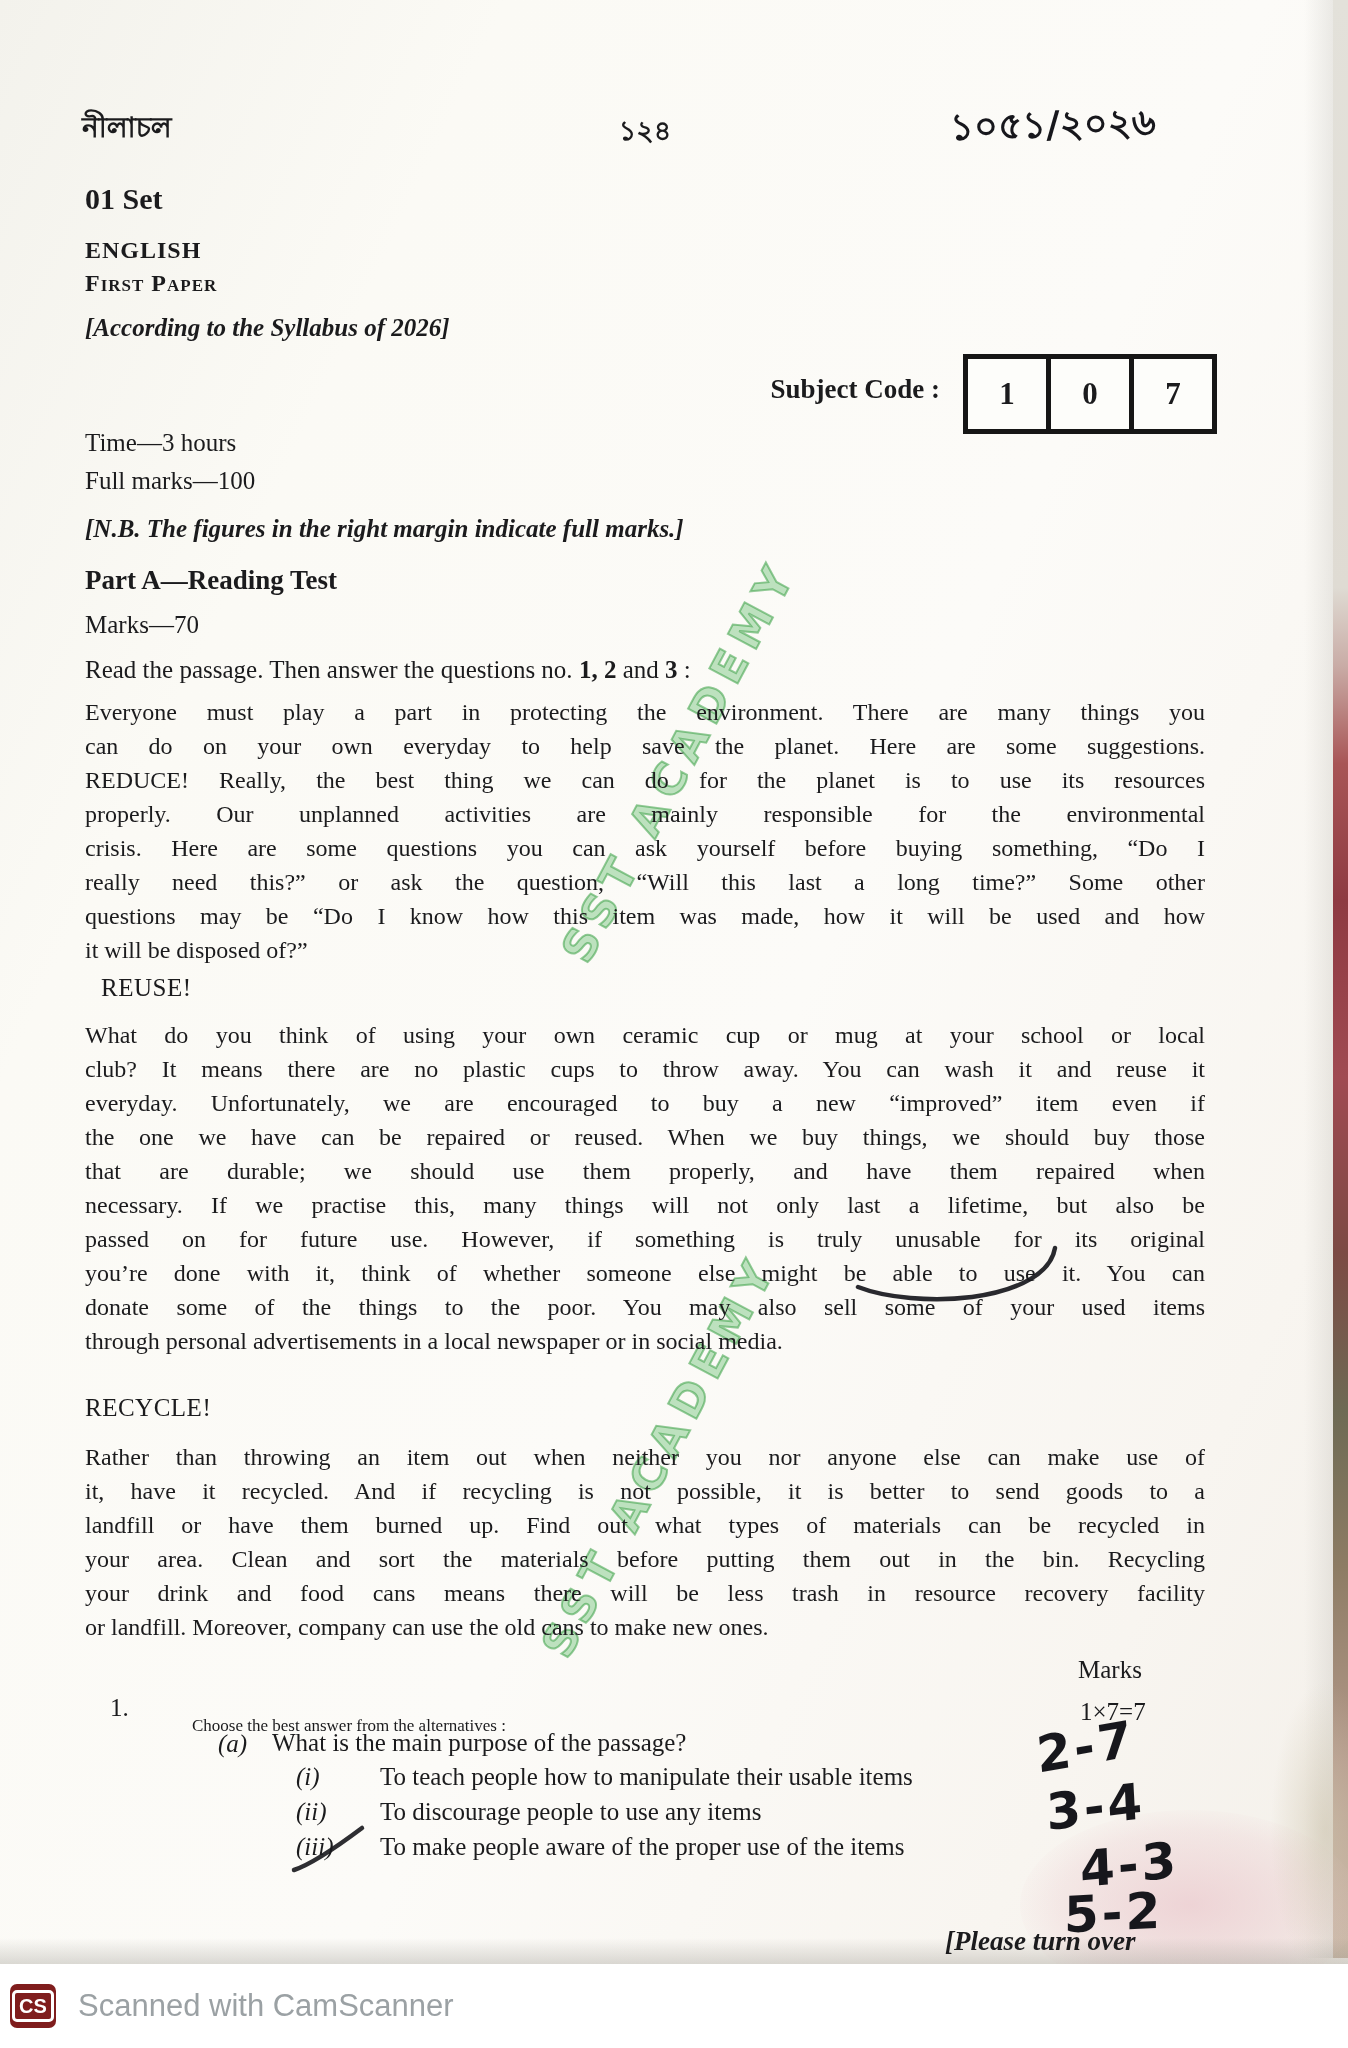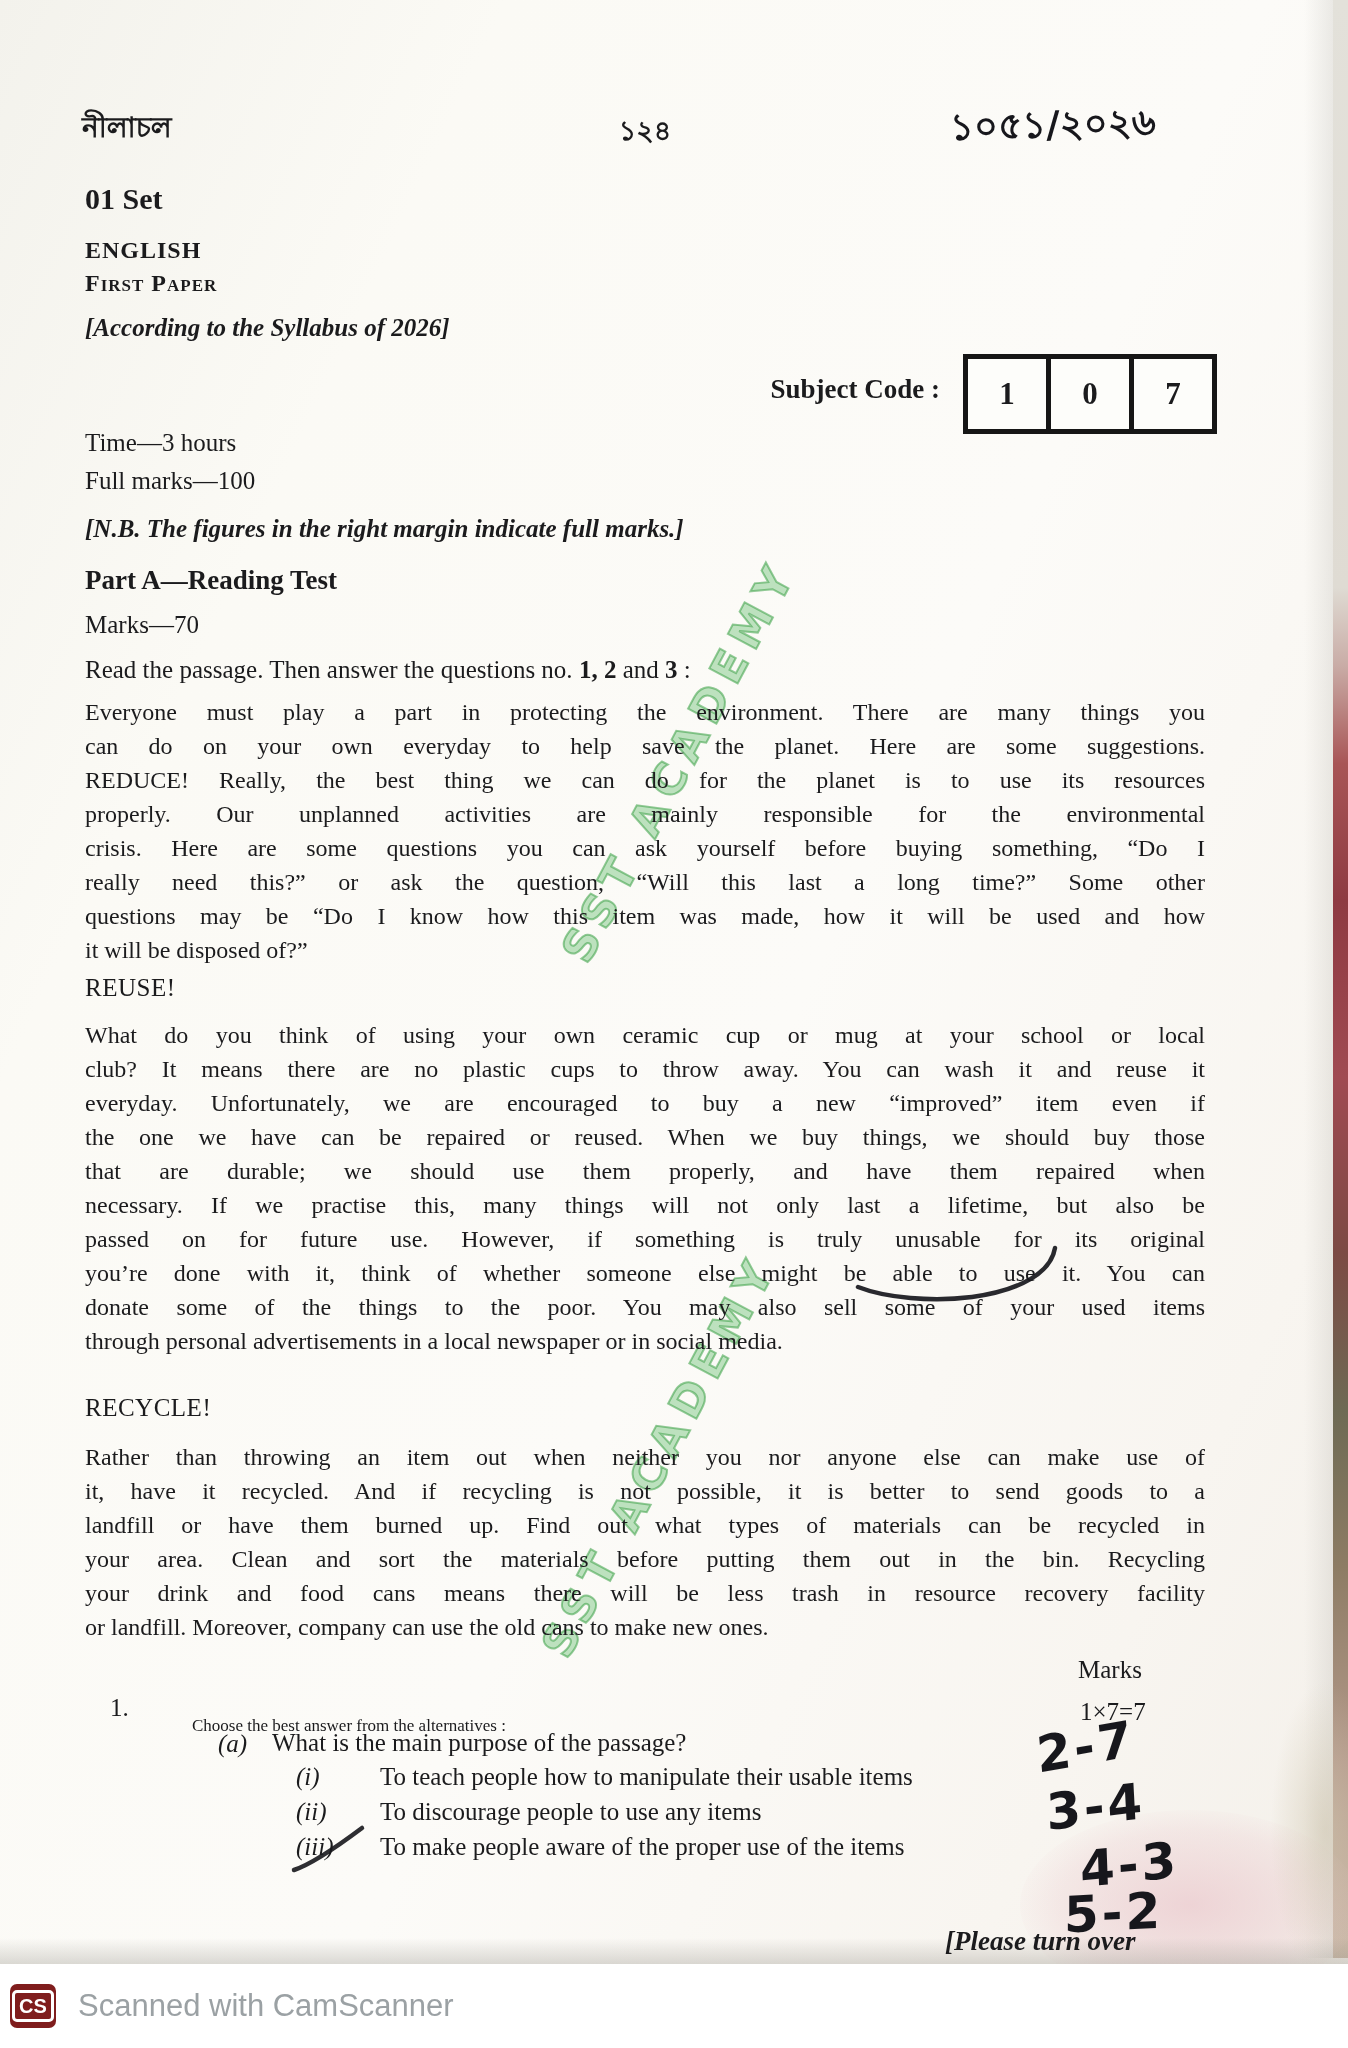--- a/index.html
+++ b/index.html
@@ -46,21 +46,21 @@
   .t-partmarks{top:611px;font-size:25px;}
   
   .t-instr{position:absolute;left:85px;top:656px;font-size:25px;}
   .para{position:absolute;left:85px;width:1120px;font-size:24px;line-height:34px;}
   .para1{top:695px;}
   .para2{top:1018px;}
   .para3{top:1440px;}
   .jline{text-align:justify;text-align-last:justify;white-space:normal;}
   .jline.last{text-align-last:left;}
   .subhead{position:absolute;left:85px;font-size:25px;letter-spacing:0.5px;}
-  .reuse{top:974px;}
+  .reuse{top:974px;margin-left:16px;}
   .recycle{top:1394px;}
   
   .marks-label{position:absolute;left:1078px;top:1656px;font-size:25px;}
   .q1-num{position:absolute;left:110px;top:1694px;font-size:25px;}
   .q1-text{position:absolute;left:192px;top:1694px;font-size:17px;margin-top:22px;}
   .q1-marks{position:absolute;left:1080px;top:1698px;font-size:25px;}
   .qa-label{position:absolute;left:218px;top:1730px;font-size:25px;font-style:italic;}
   .qa-text{position:absolute;left:272px;top:1729px;font-size:25px;}
   .opt{position:absolute;left:296px;font-size:25px;}
   .opt-label{display:inline-block;width:84px;font-style:italic;}

